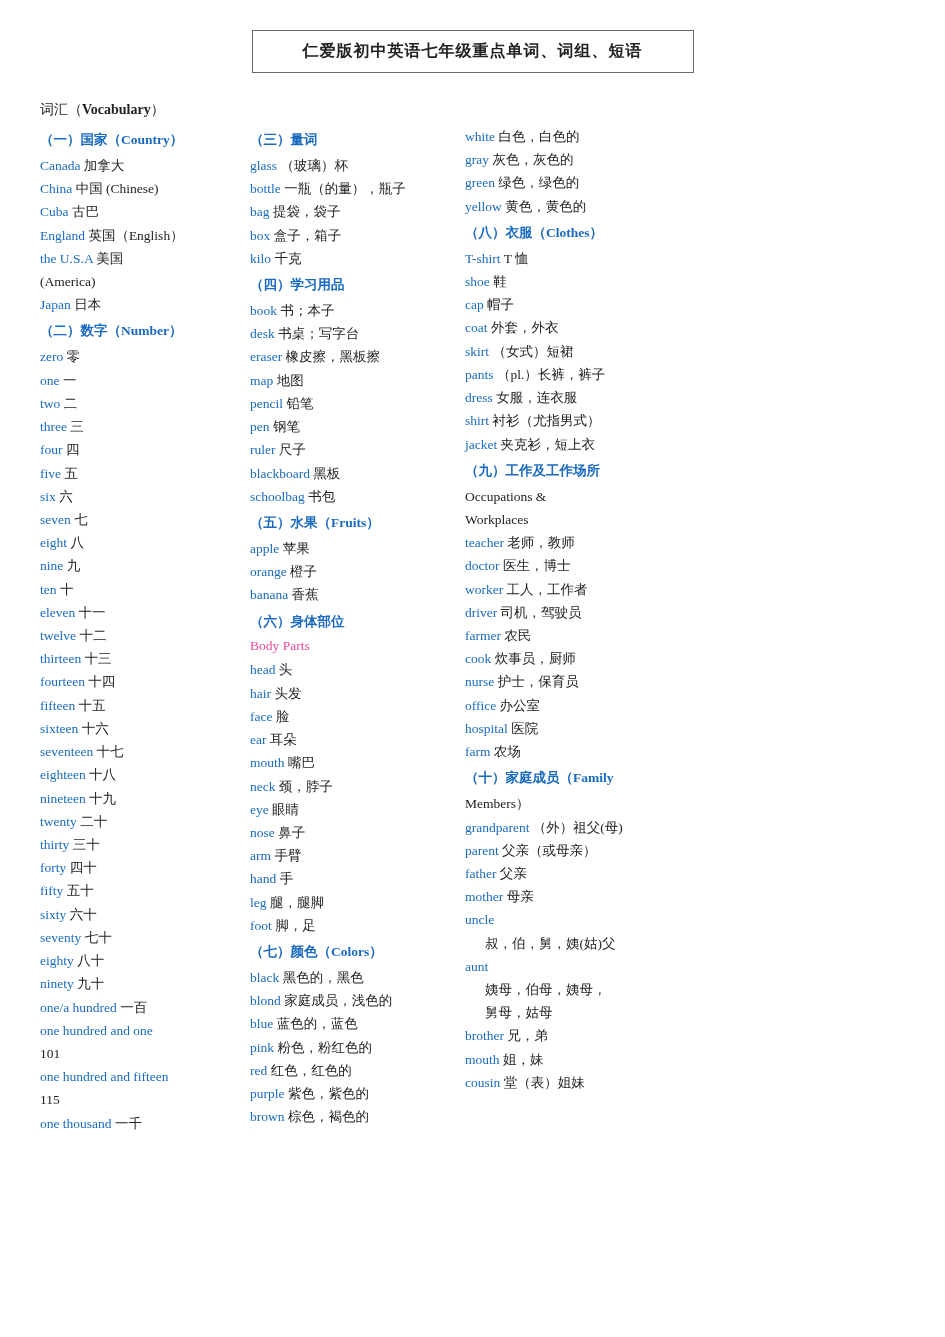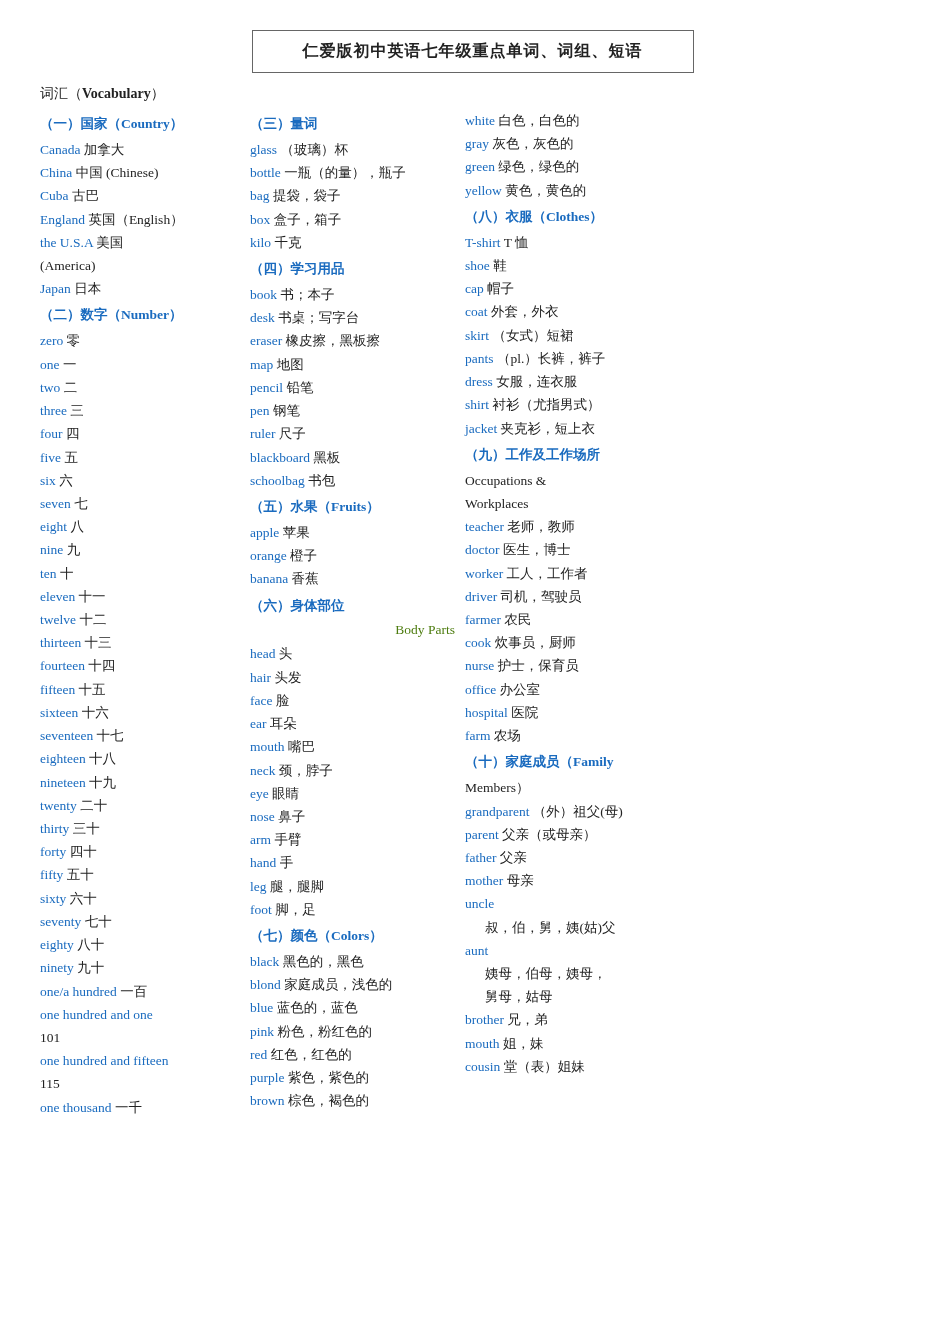--- a/index.html
+++ b/index.html
@@ -33,29 +33,29 @@
       color: #222;
       line-height: 1.72;
     }
     .entry .en {
       color: #1a6bbf;
     }
     .entry .zh {
       color: #222;
     }
     .body-parts-center {
-      text-align: right;
-      color: #4d7c0f;
+      text-align: left;
+      color: #ec4899;
       font-size: 13.5px;
     }
   </style>
 </head>
 <body>
 
-<div style="display:flex; justify-content:center; margin-bottom:12px;">
+<div style="display:flex; justify-content:center; margin-bottom:28px;">
   <div style="border:1.5px solid #666; padding:10px 50px;">
     <span style="font-size:16px;font-weight:bold;letter-spacing:1px;">仁爱版初中英语七年级重点单词、词组、短语</span>
   </div>
 </div>
 
 <div style="margin-bottom:6px;">
   <span>词汇（</span><span style="font-weight:bold;">Vocabulary</span><span>）</span>
 </div>
 
 <div class="columns-container">

